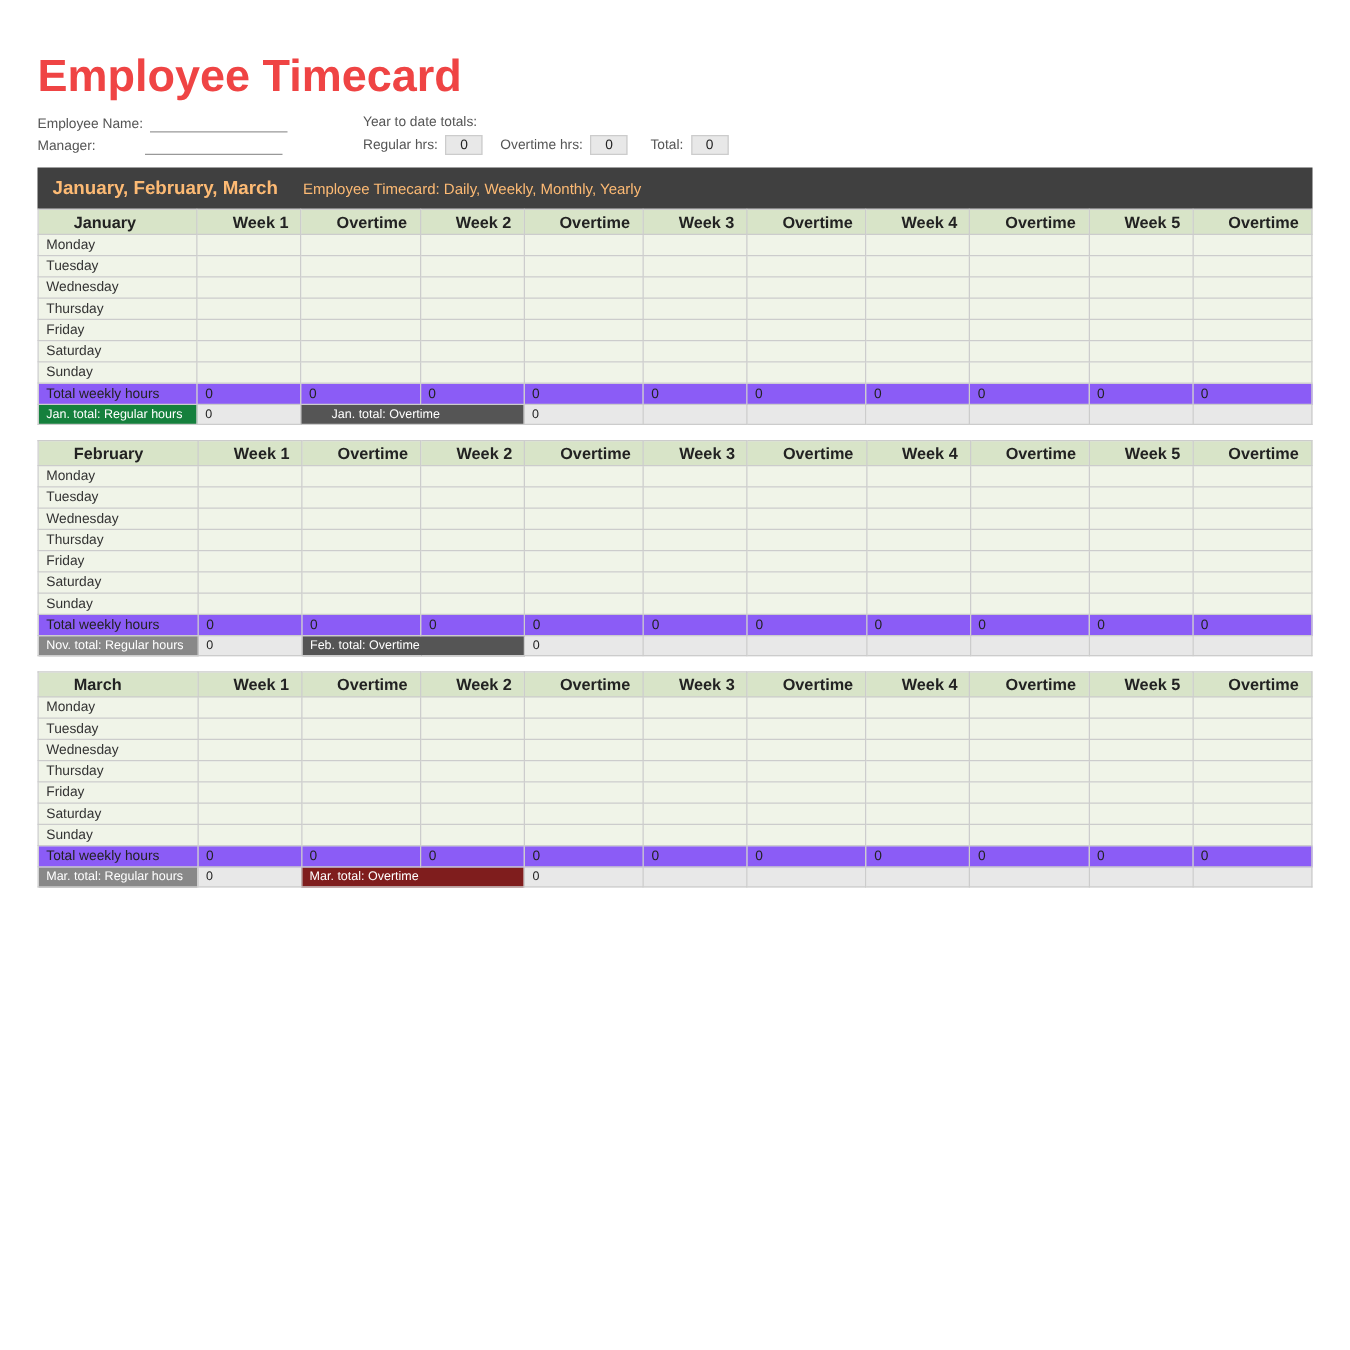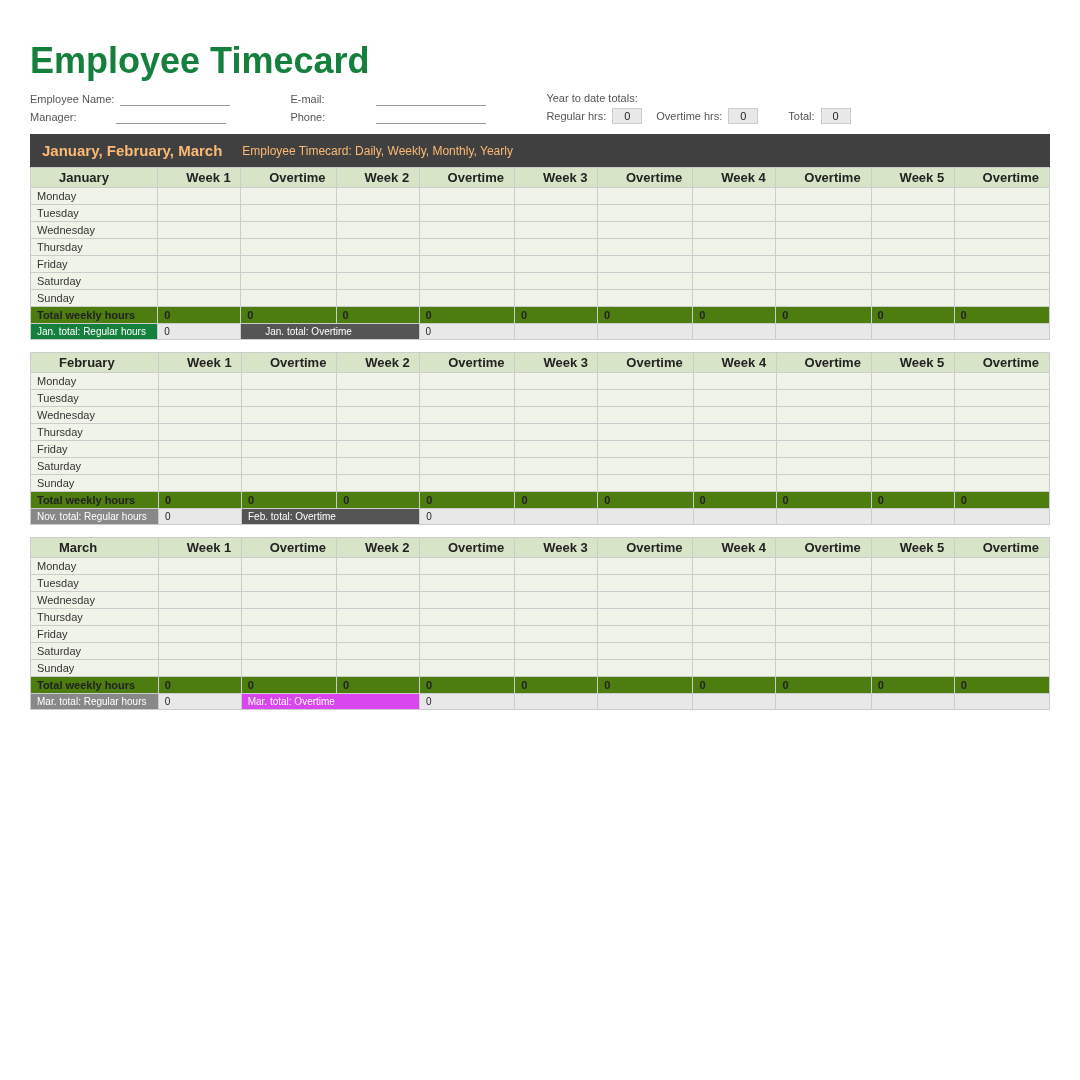--- a/index.html
+++ b/index.html
@@ -10,21 +10,21 @@
       color: #222;
       padding: 40px 30px;
       width: 1080px;
       min-height: 1080px;
     }
 
     .page-title {
       font-size: 36px;
       font-weight: bold;
       margin-bottom: 10px;
-      color: #15803d;
+      color: #ef4444;
       font-family: Arial, sans-serif;
     }
 
     .ytd-value-box {
       background: #e8e8e8;
       border: 1px solid #ccc;
       padding: 1px 8px;
       font-size: 11px;
       min-width: 30px;
       text-align: center;
@@ -89,22 +89,22 @@
       background: #f0f4e8;
       color: #333;
     }
 
     .day-row td:first-child {
       color: #333;
     }
 
     
     .total-row td {
-      background: #4d7c0f;
-      font-weight: bold;
+      background: #8b5cf6;
+      font-weight: normal;
       color: #222;
     }
 
     
     .summary-row td {
       background: #555;
       color: #fff;
       font-size: 10px;
     }
 
@@ -166,41 +166,31 @@
     <div class="field-row">
       <span class="field-label">Employee Name:</span>
       <div class="field-underline"></div>
     </div>
     <div class="field-row">
       <span class="field-label">Manager:</span>
       <div class="field-underline"></div>
     </div>
   </div>
 
-  <div class="mid-fields">
-    <div class="field-row">
-      <span class="field-label">E-mail:</span>
-      <div class="field-underline"></div>
-    </div>
-    <div class="field-row">
-      <span class="field-label">Phone:</span>
-      <div class="field-underline"></div>
-    </div>
-  </div>
 
   <div class="right-fields">
     <div class="field-row">
       <span class="field-label" style="min-width:auto;">Year to date totals:</span>
     </div>
     <div class="field-row">
       <span class="field-label" style="min-width:auto;white-space:nowrap;">Regular hrs:</span>
       <span class="ytd-value-box">0</span>
       <span class="field-label" style="min-width:auto;white-space:nowrap;margin-left:8px;">Overtime hrs:</span>
       <span class="ytd-value-box">0</span>
-      <span class="field-label" style="min-width:auto;white-space:nowrap;margin-left:24px;">Total:</span>
+      <span class="field-label" style="min-width:auto;white-space:nowrap;margin-left:12px;">Total:</span>
       <span class="ytd-value-box">0</span>
     </div>
   </div>
 </div>
 
 <div class="banner">
   <span class="banner-months">January, February, March</span>
   <span class="banner-subtitle">Employee Timecard: Daily, Weekly, Monthly, Yearly</span>
 </div>
 
@@ -597,21 +587,21 @@
             <td class="val-cell">0</td>
             <td class="val-cell">0</td>
             <td class="val-cell">0</td>
             <td class="val-cell">0</td>
             <td class="val-cell">0</td>
             <td class="val-cell">0</td>
           </tr>
           <tr class="summary-row">
             <td style="background: rgb(136, 136, 136);">Mar. total: Regular hours</td>
             <td class="val-cell" style="background: rgb(232, 232, 232); color: rgb(34, 34, 34);">0</td>
-            <td colspan="2" style="background: #d946ef;">Mar. total: Overtime</td>
+            <td colspan="2" style="background: #7f1d1d;">Mar. total: Overtime</td>
             <td class="val-cell" style="background: rgb(232, 232, 232); color: rgb(34, 34, 34);">0</td>
             <td style="background: rgb(232, 232, 232);"></td>
             <td style="background: rgb(232, 232, 232);"></td>
             <td style="background: rgb(232, 232, 232);"></td>
             <td style="background: rgb(232, 232, 232);"></td>
             <td style="background: rgb(232, 232, 232);"></td>
             <td style="background: rgb(232, 232, 232);"></td>
           </tr>
         </tbody>
       </table>

